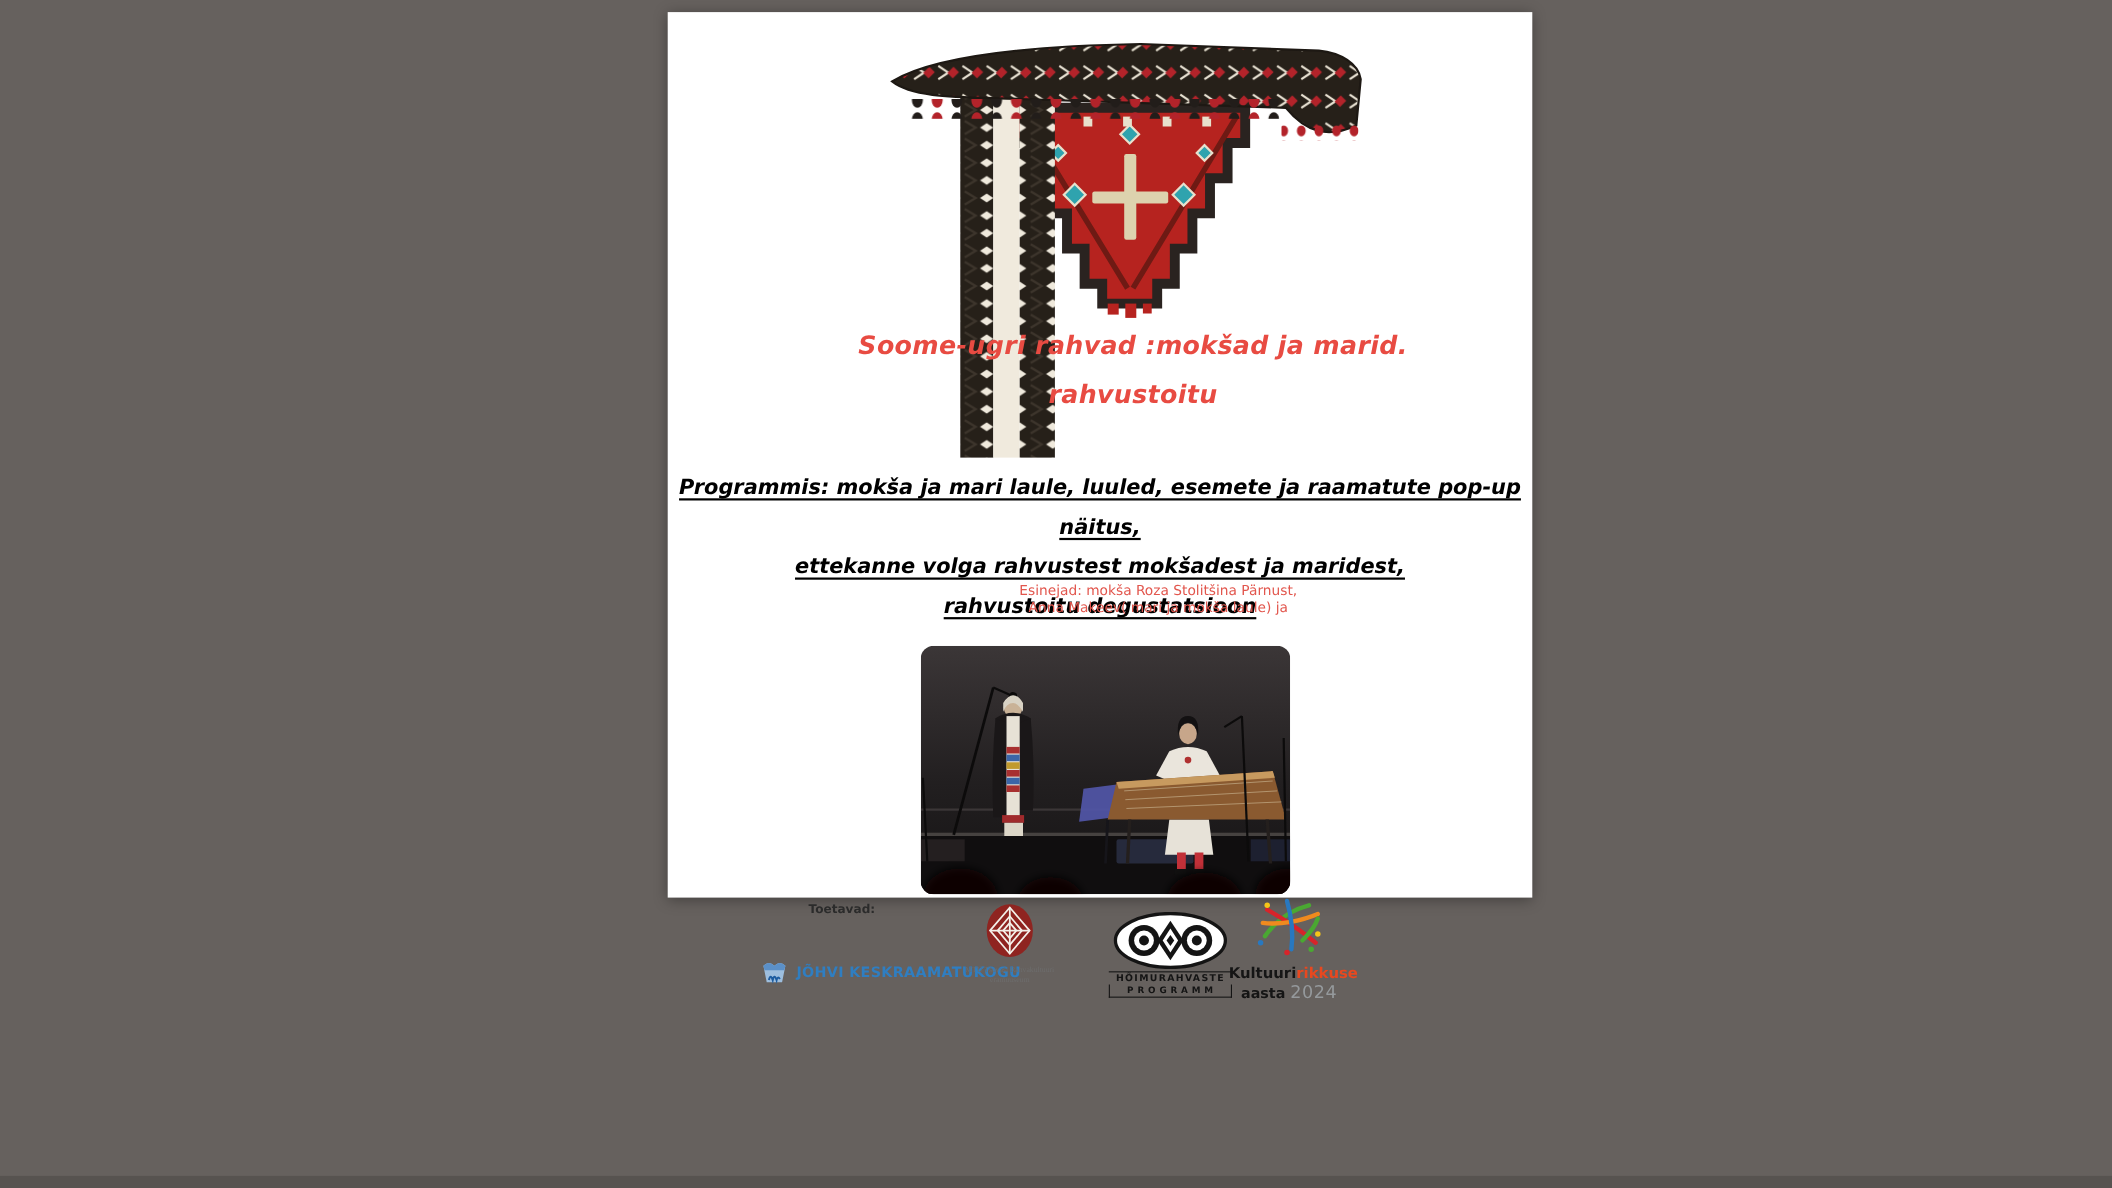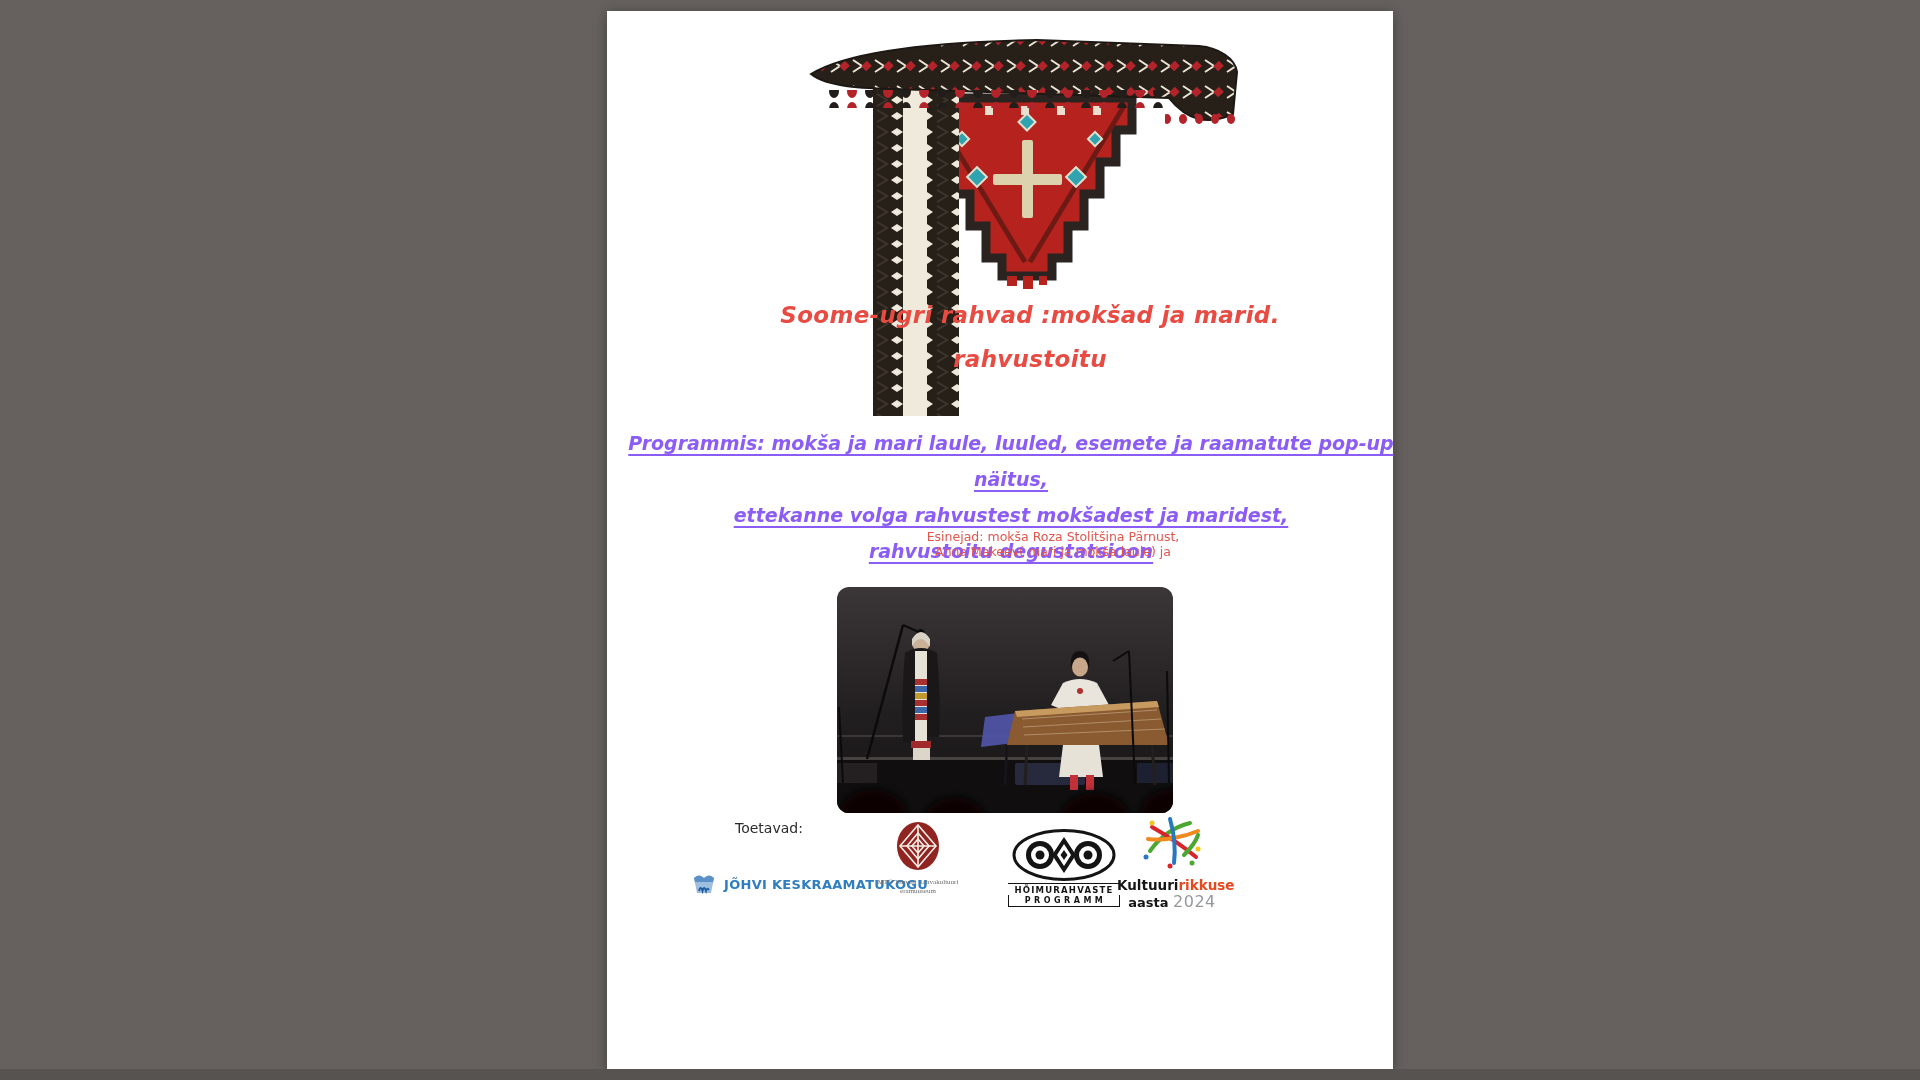--- a/index.html
+++ b/index.html
@@ -1,19 +1,19 @@
 <!DOCTYPE html>
 <html><head>
 <meta charset="utf-8">
 <style>
   html,body{margin:0;padding:0;width:1920px;height:1080px;overflow:hidden;
     font-family:"DejaVu Sans",sans-serif;}
   body{background:#66615e;position:relative;}
   .bottom-strip{position:absolute;left:0;bottom:0;width:1920px;height:11px;background:#575350;}
-  .page{position:absolute;left:607px;top:11px;width:786px;height:1058px;background:#ffffff;
+  .page{position:absolute;left:607px;top:11px;width:786px;height:805px;background:#ffffff;
     box-shadow:0 2px 12px rgba(0,0,0,.35);}
   .abs{position:absolute;}
 
   
   .embroidery{left:200px;top:17px;width:435px;height:392px;}
 
   
   .title-block{left:60px;top:282px;width:726px;text-align:center;
     font-style:italic;font-weight:bold;font-size:23px;line-height:44px;letter-spacing:.3px;}
 
@@ -23,21 +23,21 @@
   .program-block span{text-decoration:underline;text-decoration-thickness:1.5px;text-underline-offset:4px;}
 
   
   .esinejad{left:100px;top:519px;width:692px;text-align:center;
     font-size:12.5px;line-height:14.5px;font-weight:500;}
 
   
   .photo{left:230px;top:576px;width:336px;height:226px;border-radius:12px;overflow:hidden;}
 
   
-  .toetavad{left:128px;top:809px;font-size:14px;color:#2b2b2b;}
+  .toetavad{left:128px;top:809px;font-size:11px;color:#2b2b2b;font-weight:bold;}
   .logo-johvi{left:84px;top:858px;display:flex;align-items:center;gap:7px;}
   .logo-johvi .jtext{font-size:13px;font-weight:bold;letter-spacing:.3px;}
   .logo-tsuvasi{left:266px;top:810px;width:90px;text-align:center;}
   .logo-tsuvasi .ttext{font-size:7px;line-height:8.5px;color:#6d6d6d;margin-top:3px;font-family:Liberation Serif, serif;}
   .logo-hr{left:401px;top:818px;width:112px;text-align:center;color:#141414;}
   .logo-hr .hr1{font-size:8.5px;font-weight:bold;letter-spacing:1.2px;margin-top:-2px;
     border-top:1px solid #141414;padding-top:1px;}
   .logo-hr .hr2{font-size:8px;font-weight:bold;letter-spacing:3.5px;border:1px solid #141414;
     border-top:none;padding:1px 0 1px 3px;}
   .logo-kr{left:510px;top:802px;width:110px;text-align:center;}
@@ -107,21 +107,21 @@
       <rect x="20" y="62" width="336" height="18" fill="url(#dots)"></rect>
       <rect x="358" y="86" width="70" height="14" fill="url(#dots2)"></rect>
     </svg>
   </div>
 
   <div class="abs title-block" style="color:#e84b42;">
     <div>Soome-ugri rahvad :mokšad ja marid.</div>
     <div>rahvustoitu</div>
   </div>
 
-  <div class="abs program-block" style="color:#8b5cf6;padding-left:11px;">
+  <div class="abs program-block" style="color:#000000;">
     <div><span>Programmis: mokša ja mari laule, luuled, esemete ja raamatute pop-up näitus,</span></div>
     <div><span>ettekanne volga rahvustest mokšadest ja maridest,</span></div>
     <div><span>rahvustoitu degustatsioon</span></div>
   </div>
 
   <div class="abs esinejad" style="color:#e2564d;">
     <div>Esinejad: mokša  Roza Stolitšina Pärnust,</div>
     <div>Anna Makeev( mari ja mokša  laule) ja</div>
   </div>
 

